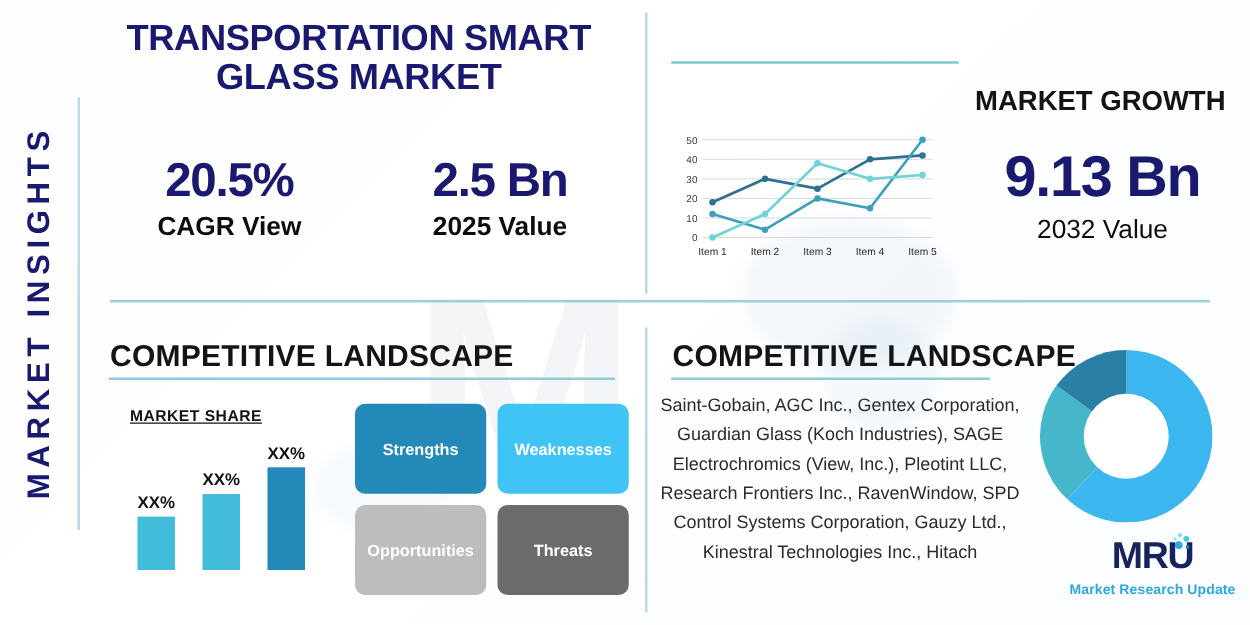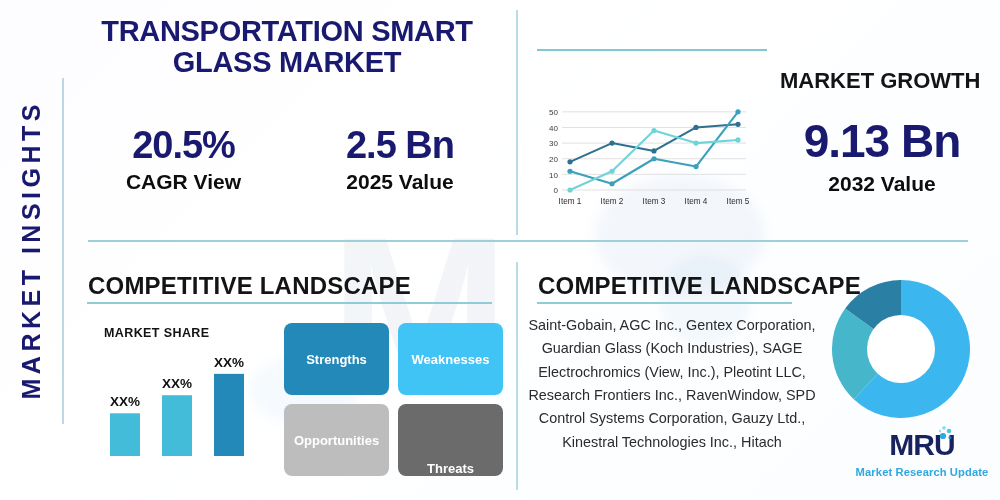--- a/index.html
+++ b/index.html
@@ -138,38 +138,39 @@
   .mg-big {
     position: absolute; left: 782px; top: 118px; width: 200px;
     text-align: center;
     font-size: 46px; font-weight: bold; color: #191970;
     line-height: 1; letter-spacing: -1px;
     font-family: "Liberation Sans", sans-serif;
   }
   .mg-lbl {
     position: absolute; left: 782px; top: 172px; width: 200px;
     text-align: center;
-    font-size: 21px; font-weight: bold; color: #0d0d0d;
+    font-size: 21px; font-weight: normal; color: #0d0d0d;
     font-family: "Liberation Sans", sans-serif;
   }
 
   
   .linechart { position: absolute; left: 536px; top: 96px; }
 
   
   .sec-hd-cl1 { left: 88px; top: 272px; font-size: 24px; }
   .sec-underline-cl1 {
     position: absolute; left: 87px; top: 302px;
     width: 405px; height: 1.6px; background: #8fccd6;
   }
   .ms-title {
     position: absolute; left: 104px; top: 326px;
     font-size: 12.5px; font-weight: bold; color: #131313;
     letter-spacing: .4px;
     font-family: "Liberation Sans", sans-serif;
+    text-decoration: underline;
   }
   .barchart { position: absolute; left: 96px; top: 340px; }
 
   .swot {
     position: absolute; left: 284px; top: 323px;
     display: grid;
     grid-template-columns: 105px 105px;
     grid-template-rows: 72px 72px;
     gap: 9px 9px;
   }
@@ -323,21 +324,21 @@
   <div class="swot">
     <div class="swot-box" style="background: rgb(35, 137, 184);">
       <span>Strengths</span>
     </div>
     <div class="swot-box" style="background: rgb(64, 196, 245); justify-content: center;">
       <span>Weaknesses</span>
     </div>
     <div class="swot-box" style="background: rgb(189, 189, 189);">
       <span>Opportunities</span>
     </div>
-    <div class="swot-box" style="background: rgb(107, 107, 107); align-items: flex-end;">
+    <div class="swot-box" style="background: rgb(107, 107, 107);">
       <span>Threats</span>
     </div>
   </div>
 
   <div class="sec-hd sec-hd-cl2">COMPETITIVE LANDSCAPE</div>
   <div class="sec-underline-cl2"></div>
   <div class="complist">Saint-Gobain, AGC Inc., Gentex Corporation, Guardian Glass (Koch Industries), SAGE Electrochromics (View, Inc.), Pleotint LLC, Research Frontiers Inc., RavenWindow, SPD Control Systems Corporation, Gauzy Ltd., Kinestral Technologies Inc., Hitach</div>
 
   <svg class="donut" width="138" height="138" viewBox="0 0 138 138">
     <g id="dn-slices">

